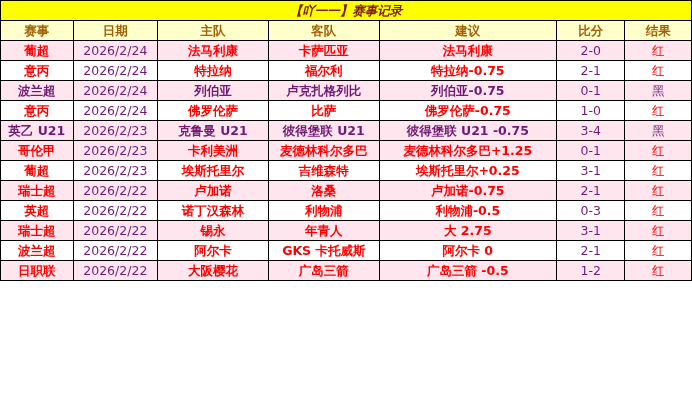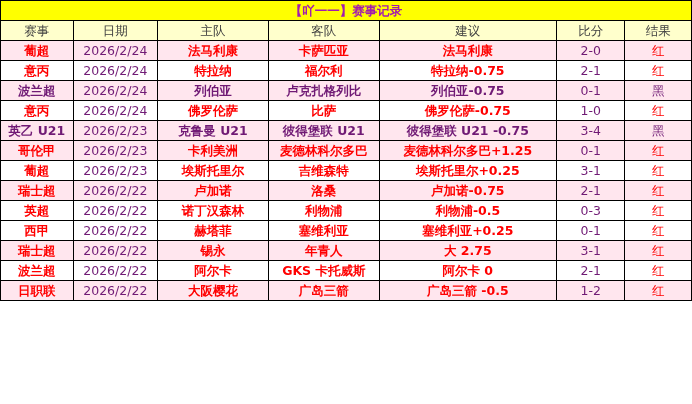--- a/index.html
+++ b/index.html
@@ -30,29 +30,30 @@
     text-align: center;
     vertical-align: middle;
     font-size: 12.5px;
     line-height: 1.1;
     height: 19px;
     overflow: hidden;
     white-space: nowrap;
   }
   .title-cell {
     background: #ffff00;
-    color: #a21caf;
+    color: #7f1d1d;
     font-weight: bold;
     font-size: 15px;
     height: 28px;
+    font-style: italic;
   }
   thead th {
     background: #ffffcc;
-    color: #404040;
-    font-weight: normal;
+    color: #a16207;
+    font-weight: bold;
     font-size: 14px;
     height: 26px;
   }
   .row-pink td {
     background: #ffe6ee;
   }
   .row-white td {
     background: #ffffff;
   }
   .c-red {
@@ -175,29 +176,20 @@
         </tr>
         <tr class="row-white">
           <td class="c-red bold">英超</td>
           <td class="c-black">2026/2/22</td>
           <td class="c-red bold">诺丁汉森林</td>
           <td class="c-red bold">利物浦</td>
           <td class="c-red bold">利物浦-0.5</td>
           <td class="c-black">0-3</td>
           <td class="c-red">红</td>
         </tr>
-        <tr class="row-white">
-          <td class="c-red bold">西甲</td>
-          <td class="c-black">2026/2/22</td>
-          <td class="c-red bold">赫塔菲</td>
-          <td class="c-red bold">塞维利亚</td>
-          <td class="c-red bold">塞维利亚+0.25</td>
-          <td class="c-black">0-1</td>
-          <td class="c-red">红</td>
-        </tr>
         <tr class="row-pink">
           <td class="c-red bold">瑞士超</td>
           <td class="c-black">2026/2/22</td>
           <td class="c-red bold">锡永</td>
           <td class="c-red bold">年青人</td>
           <td class="c-red bold">大 2.75</td>
           <td class="c-black">3-1</td>
           <td class="c-red">红</td>
         </tr>
         <tr class="row-white">

